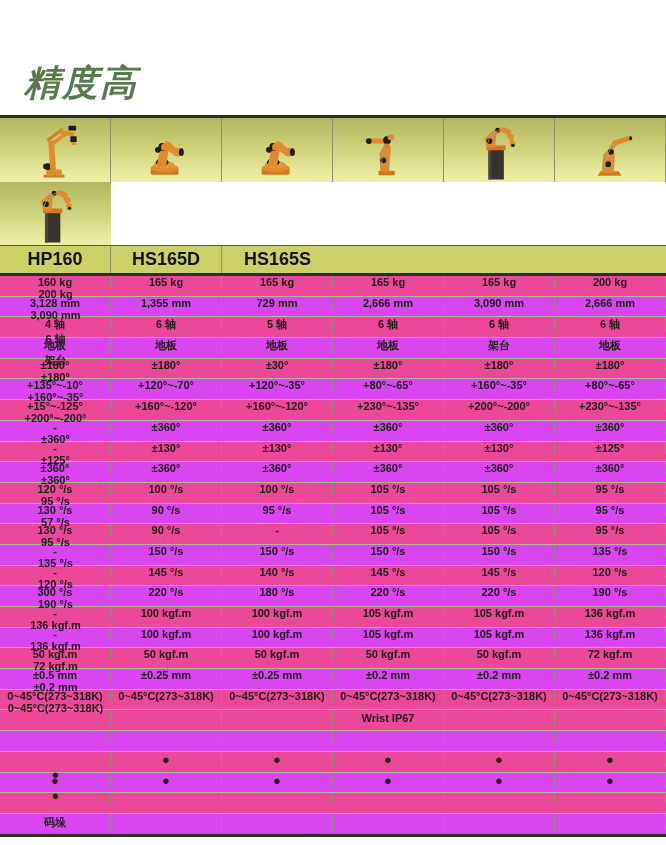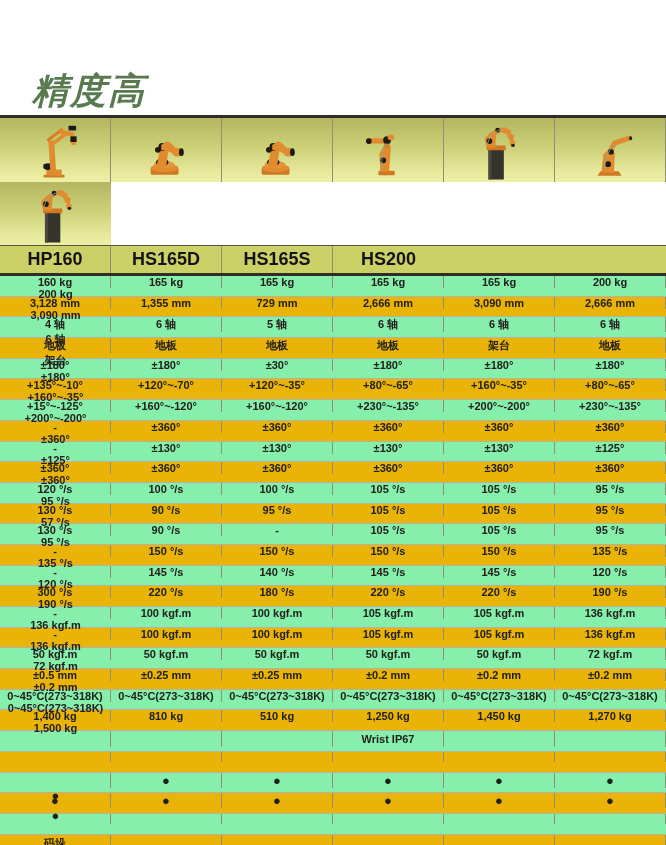--- a/index.html
+++ b/index.html
@@ -2,21 +2,21 @@
 <html><head>
 <meta charset="utf-8">
 <style>
   html,body{margin:0;padding:0;}
   body{
     width:666px;height:845px;background:#ffffff;
     font-family:"Liberation Sans","DejaVu Sans",sans-serif;
     position:relative;overflow:hidden;
   }
   .page-title{
-    position:absolute;left:20px;top:55px;margin:12px;
+    position:absolute;left:20px;top:55px;margin:4px;
     font-size:36px;font-style:italic;font-weight:bold;
     color:#587a4e;letter-spacing:2px;
   }
   .spec-table{
     position:absolute;left:0;top:115px;width:666px;
     border-top:3px solid #2f2e24;border-bottom:3px solid #2f2e24;
     box-sizing:border-box;
   }
   .row{display:grid;grid-template-columns:repeat(6,1fr);}
   .row > div{border-right:1px solid #8f8f78;box-sizing:border-box;}
@@ -31,22 +31,22 @@
   .img-cell svg{position:absolute;left:2%;bottom:1px;width:96%;height:96%;}
   
   .models{height:27px;background:#cbd067;border-bottom:3px solid #2f2e24;}
   .models > div{
     display:flex;align-items:center;justify-content:center;
     font-size:18px;font-weight:bold;color:#141414;letter-spacing:0px;
   }
   
   .spec-row{height:19.7px;border-bottom:1px solid #b3b39e;}
   .spec-row:last-child{border-bottom:none;}
-  .spec-row.odd{background:#86efac;}
-  .spec-row.even{background:#eab308;}
+  .spec-row.odd{background:#ec4899;}
+  .spec-row.even{background:#d946ef;}
   .spec-row > div{
     display:flex;align-items:center;justify-content:center;
     font-size:11px;font-weight:bold;color:#20201c;white-space:nowrap;
   }
   .spec-row > div.small{font-size:11px;text-align:right;}
   .spec-row > div.dot{font-size:13px;}
 </style>
 </head>
 <body>
 
@@ -150,21 +150,20 @@
     <ellipse cx="76" cy="48" rx="6" ry="6" fill="#e08b2d"></ellipse>
     <ellipse cx="77" cy="53" rx="4" ry="3" fill="#1e1a16"></ellipse>
     <path d="M24,52 C26,36 36,24 54,19" stroke="#7fae9a" stroke-width="1.8" fill="none"></path>
   </svg>
       </div>
     </div>
   <div class="row models" id="row-models">
       <div>HP160</div>
       <div>HS165D</div>
       <div>HS165S</div>
-      <div>HS200</div>
     </div>
   <div id="spec-rows">
       <div class="row spec-row odd">
         <div>160 kg</div>
         <div>165 kg</div>
         <div>165 kg</div>
         <div>165 kg</div>
         <div>165 kg</div>
         <div>200 kg</div>
         <div>200 kg</div>
@@ -342,29 +341,20 @@
       </div>
       <div class="row spec-row odd">
         <div class="small">0~45°C(273~318K)</div>
         <div class="small">0~45°C(273~318K)</div>
         <div class="small">0~45°C(273~318K)</div>
         <div class="small">0~45°C(273~318K)</div>
         <div class="small">0~45°C(273~318K)</div>
         <div class="small">0~45°C(273~318K)</div>
         <div class="small">0~45°C(273~318K)</div>
       </div>
-      <div class="row spec-row even">
-        <div>1,400 kg</div>
-        <div>810 kg</div>
-        <div>510 kg</div>
-        <div>1,250 kg</div>
-        <div>1,450 kg</div>
-        <div>1,270 kg</div>
-        <div>1,500 kg</div>
-      </div>
       <div class="row spec-row odd">
         <div></div>
         <div></div>
         <div></div>
         <div>Wrist IP67</div>
         <div></div>
         <div></div>
         <div></div>
       </div>
       <div class="row spec-row even">

